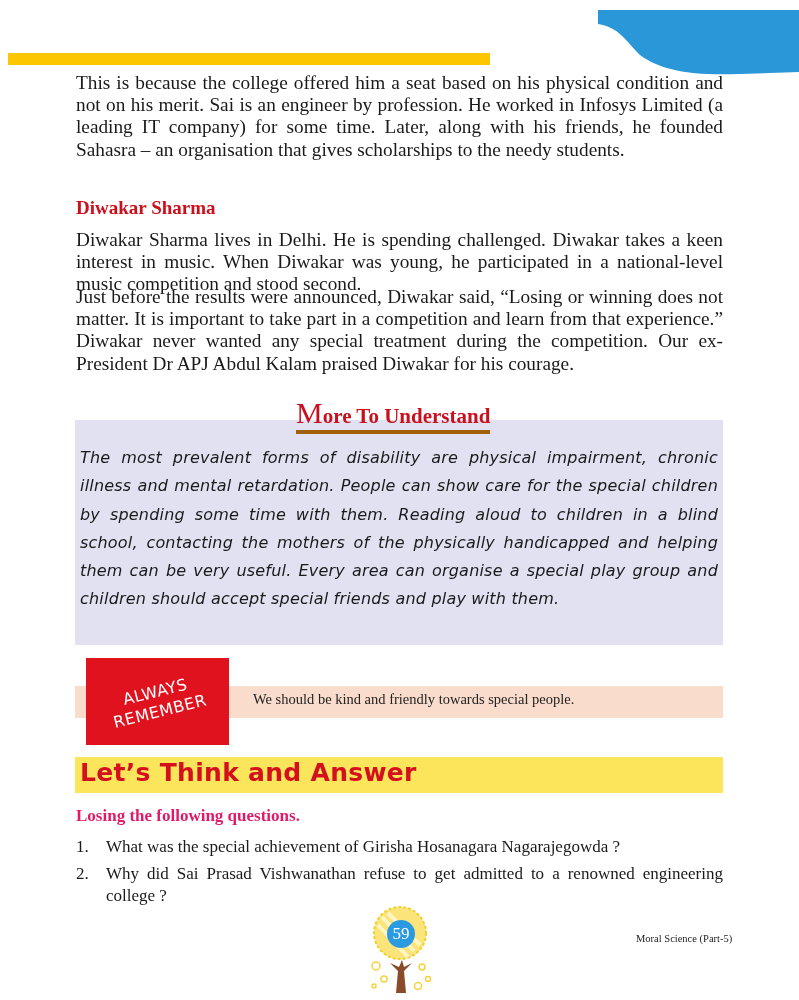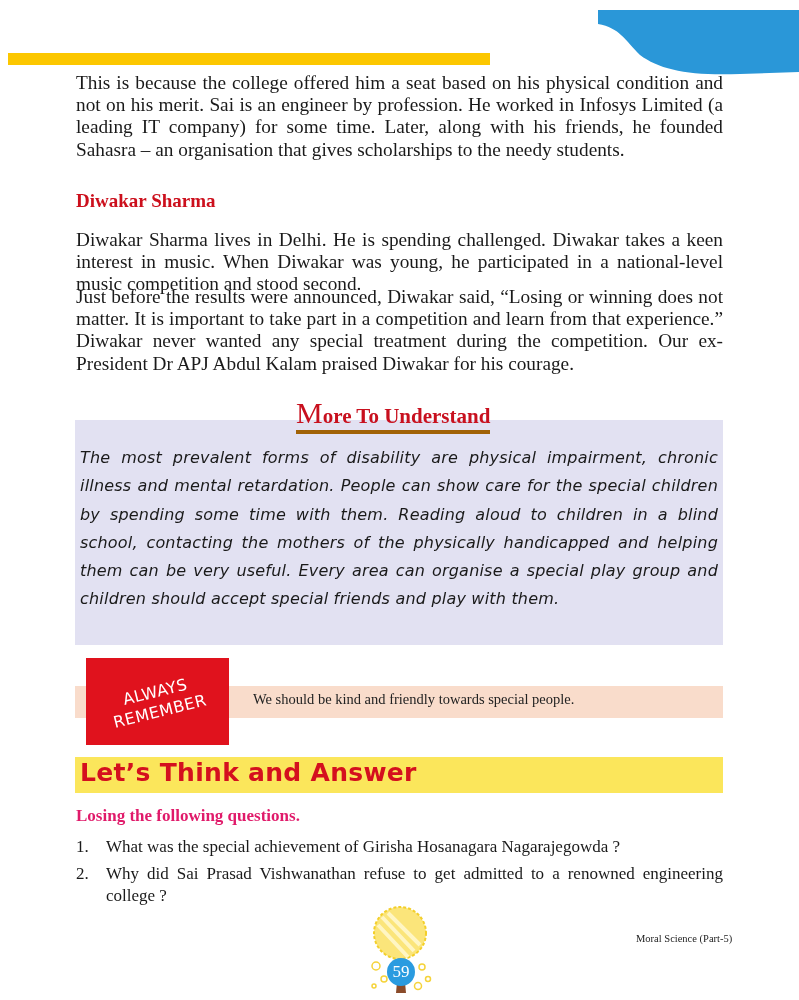--- a/index.html
+++ b/index.html
@@ -16,34 +16,34 @@
   .ar-box { position:absolute; left:86px; top:658px; width:143px; height:87px; background:#e0121d; }
   .ar-label { position:absolute; left:0; top:0; width:143px; height:87px; display:flex; flex-direction:column; align-items:center; justify-content:center; transform:rotate(-14deg); color:#fff; font-family:"DejaVu Sans", sans-serif; font-size:16px; line-height:20px; letter-spacing:0.5px; }
   .ar-text { position:absolute; left:253px; top:691px; font-size:14.5px; color:#222; }
   .lta-banner { position:absolute; left:75px; top:757px; width:648px; height:36px; background:#fbe65b; }
   .lta-title { position:absolute; left:80px; top:758px; font-family:"DejaVu Sans", sans-serif; font-weight:bold; font-size:25px; color:#d4101e; letter-spacing:0.3px; }
   .lta-instr { position:absolute; left:76px; top:806px; font-size:17px; font-weight:bold; color:#e01a6a; }
   .q { position:absolute; left:76px; width:647px; font-size:17px; line-height:22px; }
   .q .num { position:absolute; left:0; top:0; width:28px; }
   .q .txt { position:absolute; left:30px; top:0; width:617px; text-align:justify; text-align-last:left; }
   .page-badge { position:absolute; left:362px; top:905px; width:75px; height:95px; }
-  .page-num { position:absolute; left:387px; top:920px; width:28px; height:28px; border-radius:50%; background:#2a9be0; color:#fff; font-size:17px; display:flex; align-items:center; justify-content:center;margin-top:38px; }
+  .page-num { position:absolute; left:387px; top:920px; width:28px; height:28px; border-radius:50%; background:#2a9be0; color:#fff; font-size:17px; display:flex; align-items:center; justify-content:center; }
   .footer-text { position:absolute; left:636px; top:933px; font-size:10.5px; color:#222; }
 </style>
 </head>
 <body>
 
 <div class="top-stripe"></div>
 <svg class="top-wave" viewBox="0 0 359 90" xmlns="http://www.w3.org/2000/svg">
   <path d="M0 53 L0 65 L50 65 L50 53 Z" fill="#fcc700"></path>
   <path d="M158 10 L359 10 L359 72 L300 74 C250 76 220 70 200 55 C185 40 180 28 158 24 Z" fill="#2a97d8"></path>
 </svg>
 
 <div class="p" style="top:72px;">This is because the college offered him a seat based on his physical condition and not on his merit. Sai is an engineer by profession. He worked in Infosys Limited (a leading IT company) for some time. Later, along with his friends, he founded Sahasra – an organisation that gives scholarships to the needy students.</div>
-<div class="heading-red" style="top:190px;text-align:right;">Diwakar Sharma</div>
+<div class="heading-red" style="top:197px;text-align:right;">Diwakar Sharma</div>
 <div class="p" style="top:229px;">Diwakar Sharma lives in Delhi. He is spending challenged. Diwakar takes a keen interest in music. When Diwakar was young, he participated in a national-level music competition and stood second.</div>
 <div class="p" style="top:286px;">Just before the results were announced, Diwakar said, “Losing or winning does not matter. It is important to take part in a competition and learn from that experience.” Diwakar never wanted any special treatment during the competition. Our ex-President Dr APJ Abdul Kalam praised Diwakar for his courage.</div>
 
 <div class="mtu-box"></div>
 <div class="mtu-title"><span class="big">M</span><span>ore To Understand</span></div>
 <div class="mtu-text">The most prevalent forms of disability are physical impairment, chronic illness and mental retardation. People can show care for the special children by spending some time with them. Reading aloud to children in a blind school, contacting the mothers of the physically handicapped and helping them can be very useful. Every area can organise a special play group and children should accept special friends and play with them.</div>
 
 <div class="ar-band"></div>
 <div class="ar-box">
   <div class="ar-label">

